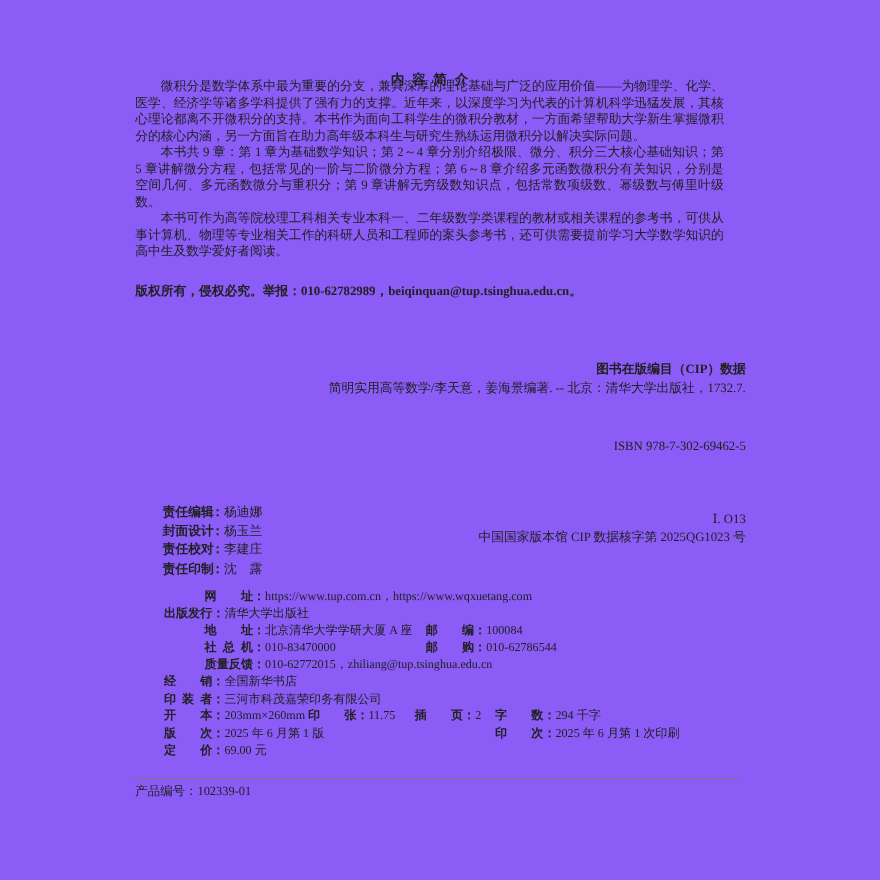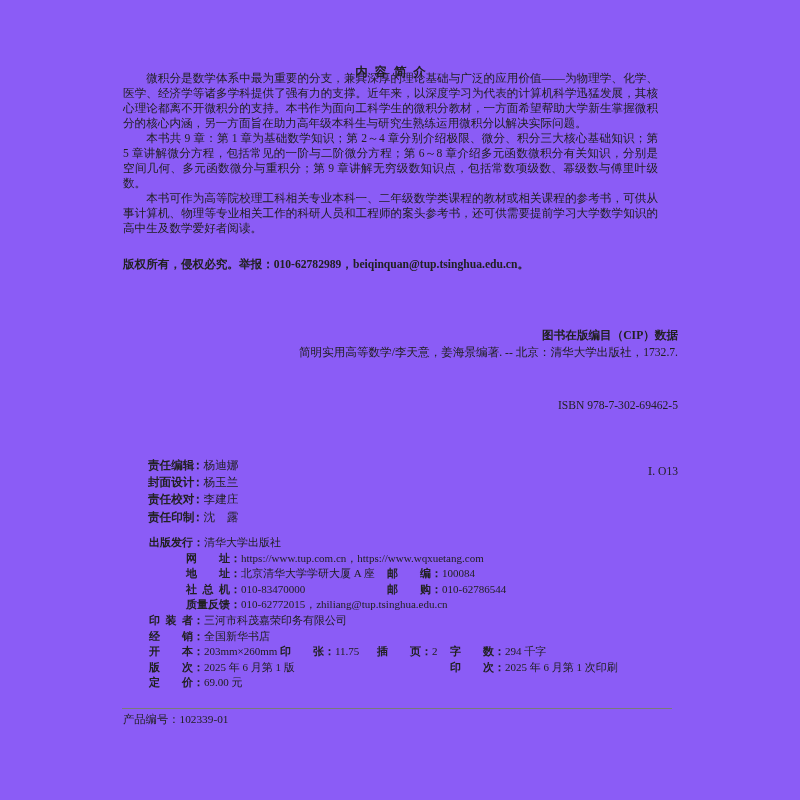--- a/index.html
+++ b/index.html
@@ -94,60 +94,61 @@
     <p>本书可作为高等院校理工科相关专业本科一、二年级数学类课程的教材或相关课程的参考书，可供从事计算机、物理等专业相关工作的科研人员和工程师的案头参考书，还可供需要提前学习大学数学知识的高中生及数学爱好者阅读。</p>
   </div>
 
   <div class="copyright">版权所有，侵权必究。举报：010-62782989，beiqinquan@tup.tsinghua.edu.cn。</div>
 
   <div class="cip">
     <div class="heading">图书在版编目（CIP）数据</div>
     <div class="desc">简明实用高等数学/李天意，姜海景编著. -- 北京：清华大学出版社，1732.7.</div>
     <div class="isbn">ISBN 978-7-302-69462-5</div>
     <div class="cls">Ⅰ. O13</div>
+    <div class="record">中国国家版本馆 CIP 数据核字第 2025QG1023 号</div>
   </div>
 
   <div class="staff">
     <div class="row">
       <span class="jlbl w4">责任编辑</span><span class="lbl-b">：</span><span>杨迪娜</span>
     </div>
     <div class="row">
       <span class="jlbl w4">封面设计</span><span class="lbl-b">：</span><span>杨玉兰</span>
     </div>
     <div class="row">
       <span class="jlbl w4">责任校对</span><span class="lbl-b">：</span><span>李建庄</span>
     </div>
     <div class="row">
       <span class="jlbl w4">责任印制</span><span class="lbl-b">：</span><span>沈　露</span>
     </div>
   </div>
 
   <div class="pub">
+    <div class="pub-row sub">
+      <span class="jlbl w4">网址</span><span class="lbl-b">：</span><span>https://www.tup.com.cn，https://www.wqxuetang.com</span>
+    </div>
     <div class="pub-row">
       <span class="jlbl w4">出版发行</span><span class="lbl-b">：</span><span>清华大学出版社</span>
-    </div>
-    <div class="pub-row sub">
-      <span class="jlbl w4">网址</span><span class="lbl-b">：</span><span>https://www.tup.com.cn，https://www.wqxuetang.com</span>
     </div>
     <div class="pub-row sub">
       <span class="jlbl w4">地址</span><span class="lbl-b">：</span><span>北京清华大学学研大厦 A 座</span>
       <span class="col2 at238"><span class="jlbl w4">邮编</span><span class="lbl-b">：</span><span>100084</span></span>
     </div>
     <div class="pub-row sub">
       <span class="jlbl w4">社总机</span><span class="lbl-b">：</span><span>010-83470000</span>
       <span class="col2 at238"><span class="jlbl w4">邮购</span><span class="lbl-b">：</span><span>010-62786544</span></span>
     </div>
     <div class="pub-row sub">
       <span class="jlbl w4">质量反馈</span><span class="lbl-b">：</span><span>010-62772015，zhiliang@tup.tsinghua.edu.cn</span>
     </div>
     <div class="pub-row">
-      <span class="jlbl w4">印装者</span><span class="lbl-b">：</span><span>三河市科茂嘉荣印务有限公司</span>
+      <span class="jlbl w4">经销</span><span class="lbl-b">：</span><span>全国新华书店</span>
     </div>
     <div class="pub-row">
-      <span class="jlbl w4">经销</span><span class="lbl-b">：</span><span>全国新华书店</span>
+      <span class="jlbl w4">印装者</span><span class="lbl-b">：</span><span>三河市科茂嘉荣印务有限公司</span>
     </div>
     <div class="pub-row">
       <span class="jlbl w4">开本</span><span class="lbl-b">：</span><span>203mm×260mm</span>
       <span class="col2 at141"><span class="jlbl w4">印张</span><span class="lbl-b">：</span><span>11.75</span></span>
       <span class="col2 at228"><span class="jlbl w4">插页</span><span class="lbl-b">：</span><span>2</span></span>
       <span class="col2 at301"><span class="jlbl w4">字数</span><span class="lbl-b">：</span><span>294 千字</span></span>
     </div>
     <div class="pub-row">
       <span class="jlbl w4">版次</span><span class="lbl-b">：</span><span>2025 年 6 月第 1 版</span>
       <span class="col2 at301"><span class="jlbl w4">印次</span><span class="lbl-b">：</span><span>2025 年 6 月第 1 次印刷</span></span>

